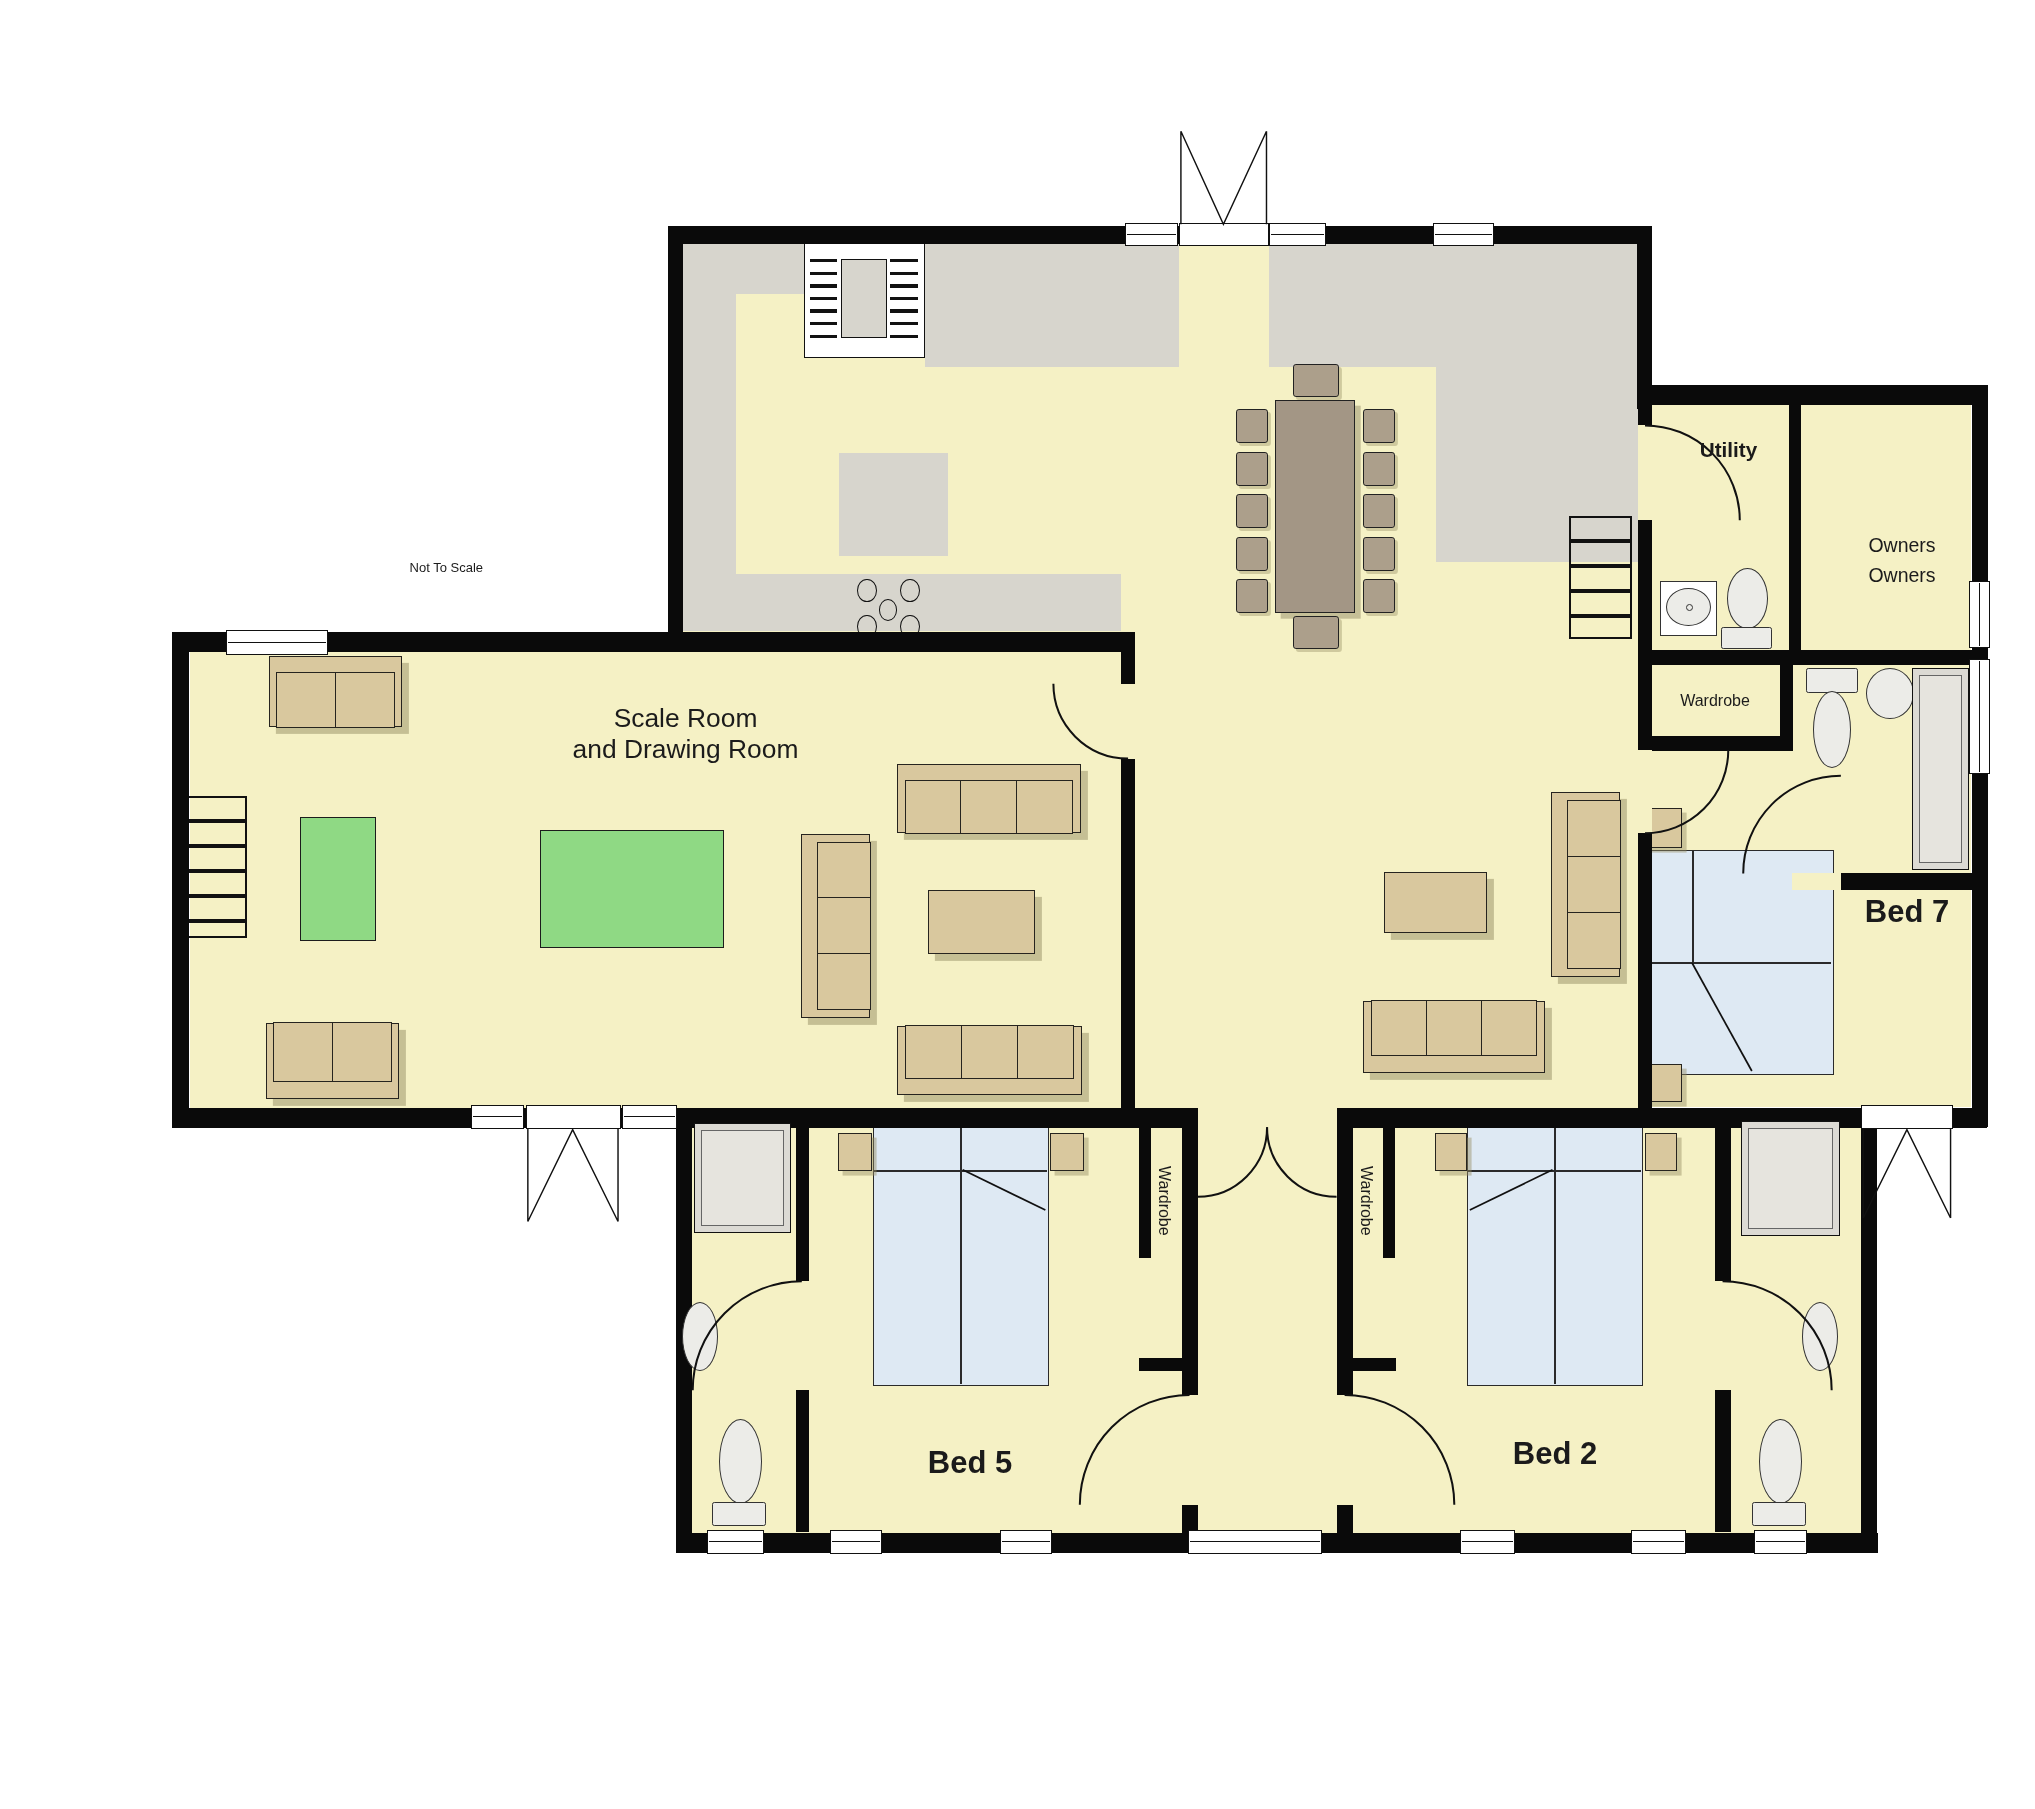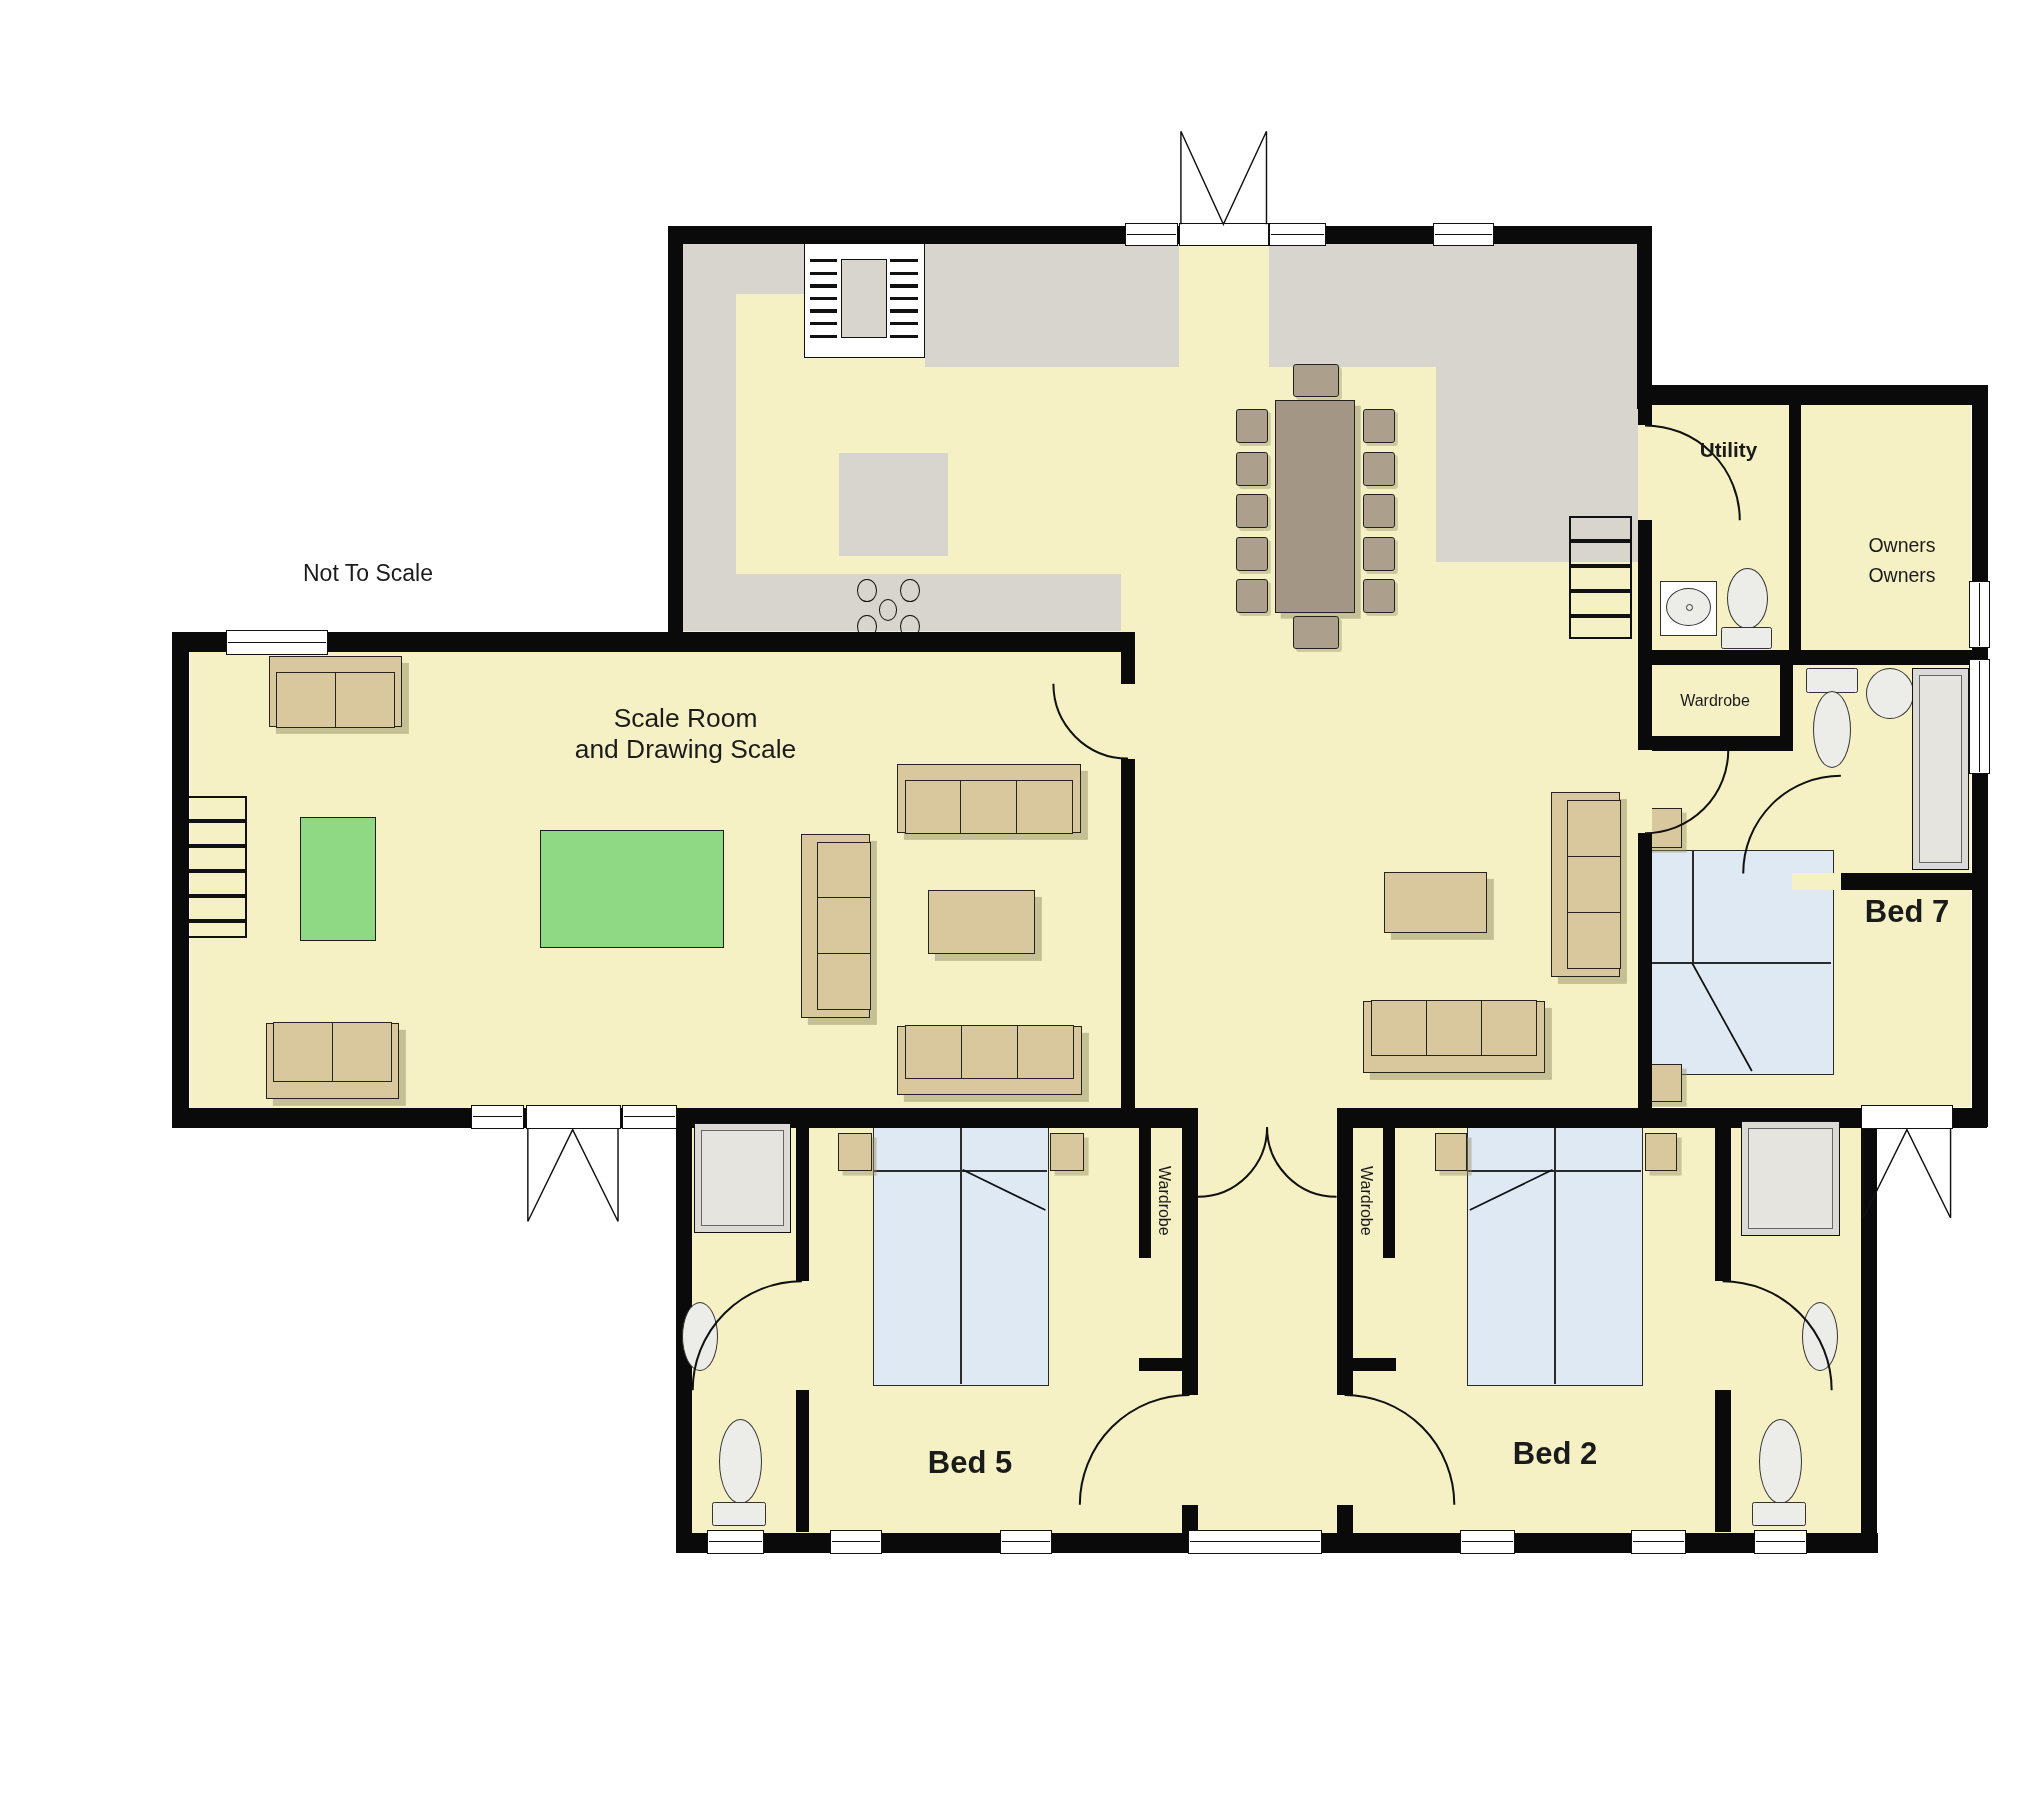--- a/index.html
+++ b/index.html
@@ -272,24 +272,24 @@
 
     <path stroke-width="2.5" d="M 2056 390 L 2056 228 M 2205 390 L 2205 228 M 2056 228 L 2130 390 L 2205 228"></path>
     <path stroke-width="2.5" d="M 919 1964 L 919 2126 M 1076 1964 L 1076 2126 M 919 2126 L 997 1966 L 1076 2126"></path>
     <path stroke-width="2.5" d="M 3244 1964 L 3244 2120 M 3396 1964 L 3396 2120 M 3244 2120 L 3320 1966 L 3396 2120"></path>
 
     <path stroke-width="3" d="M 2946 1676 L 3050 1864"></path>
     <path stroke-width="3" d="M 1676 2036 L 1820 2106"></path>
     <path stroke-width="3" d="M 2703 2036 L 2559 2106"></path>
   </svg>
 
-  <div class="lbl" style="left:253px;top:560px;width:230px;font-size:23px;">Not To Scale</div>
+  <div class="lbl" style="left:253px;top:560px;width:230px;font-size:13px;text-align:right;">Not To Scale</div>
   <div class="lbl" style="left:542px;top:703px;width:287px;font-size:26.4px;">
     <div>Scale Room</div>
-    <div>and Drawing Scale</div>
+    <div>and Drawing Room</div>
   </div>
   <div class="lbl" style="left:1654px;top:438px;width:149px;font-size:20.7px;font-weight:bold;">Utility</div>
   <div class="lbl" style="left:1801px;top:530px;width:202px;font-size:19.5px;line-height:1.55;">
     <div>Owners</div>
     <div>Owners</div>
   </div>
   <div class="lbl" style="left:1652px;top:692px;width:126px;font-size:16px;">Wardrobe</div>
   <div class="lbl vlbl" style="left:1154px;top:1166px;height:172px;font-size:16px;">Wardrobe</div>
   <div class="lbl vlbl" style="left:1356px;top:1166px;height:172px;font-size:16px;">Wardrobe</div>
   <div class="lbl" style="left:1821px;top:894px;width:172px;font-size:31px;font-weight:600;">Bed 7</div>

